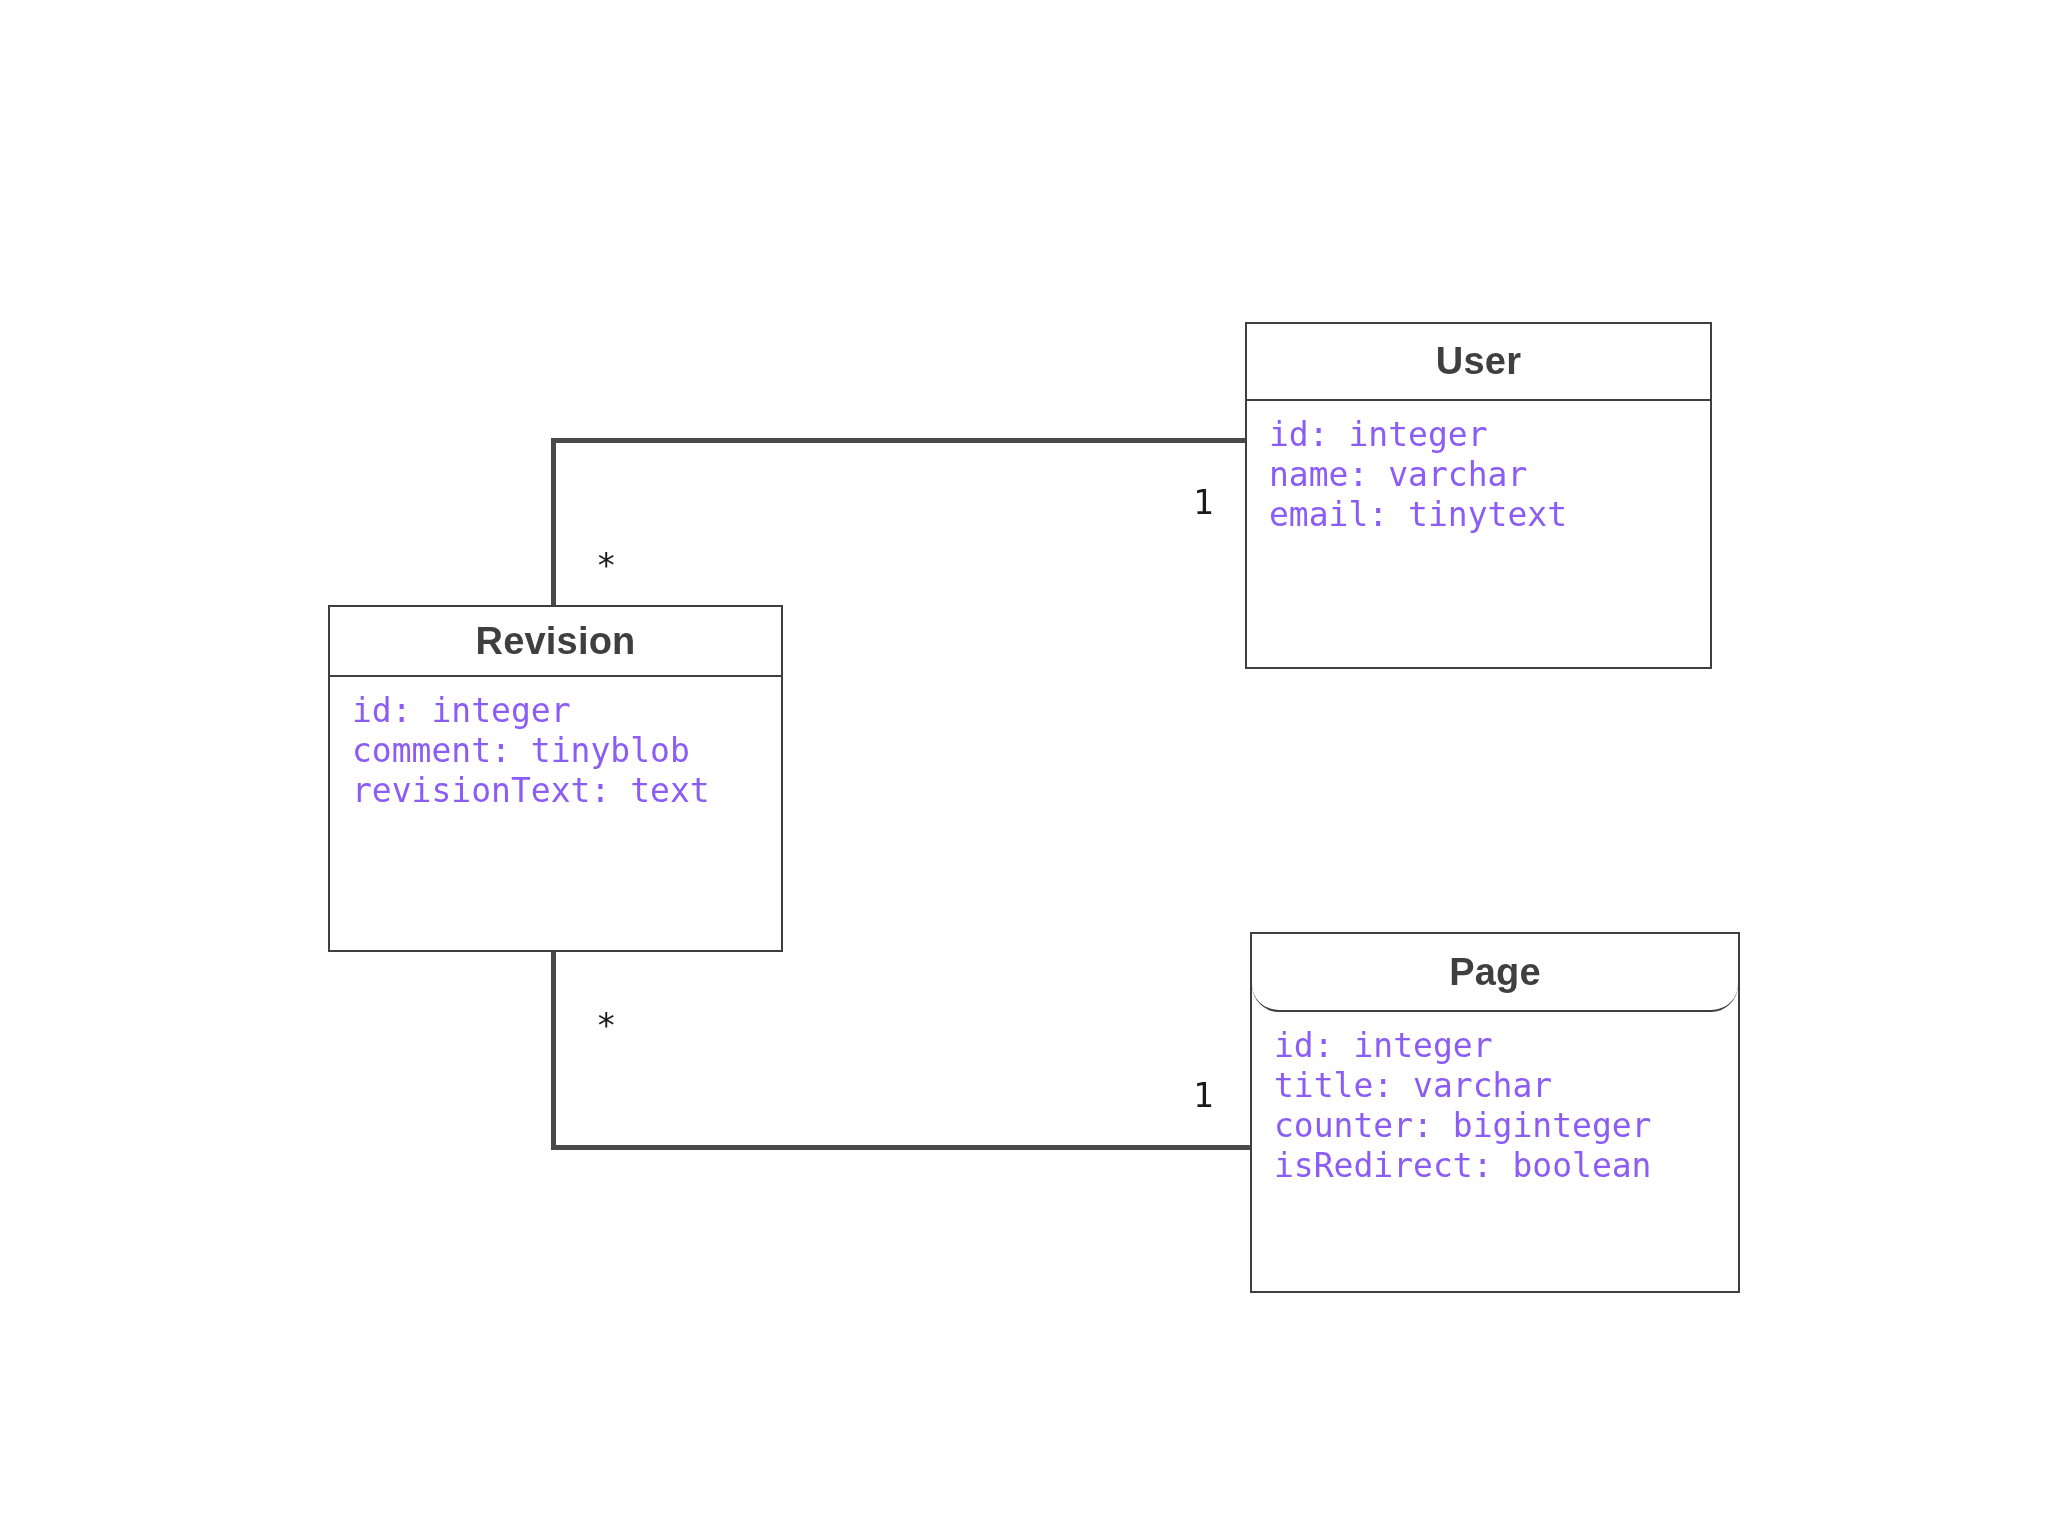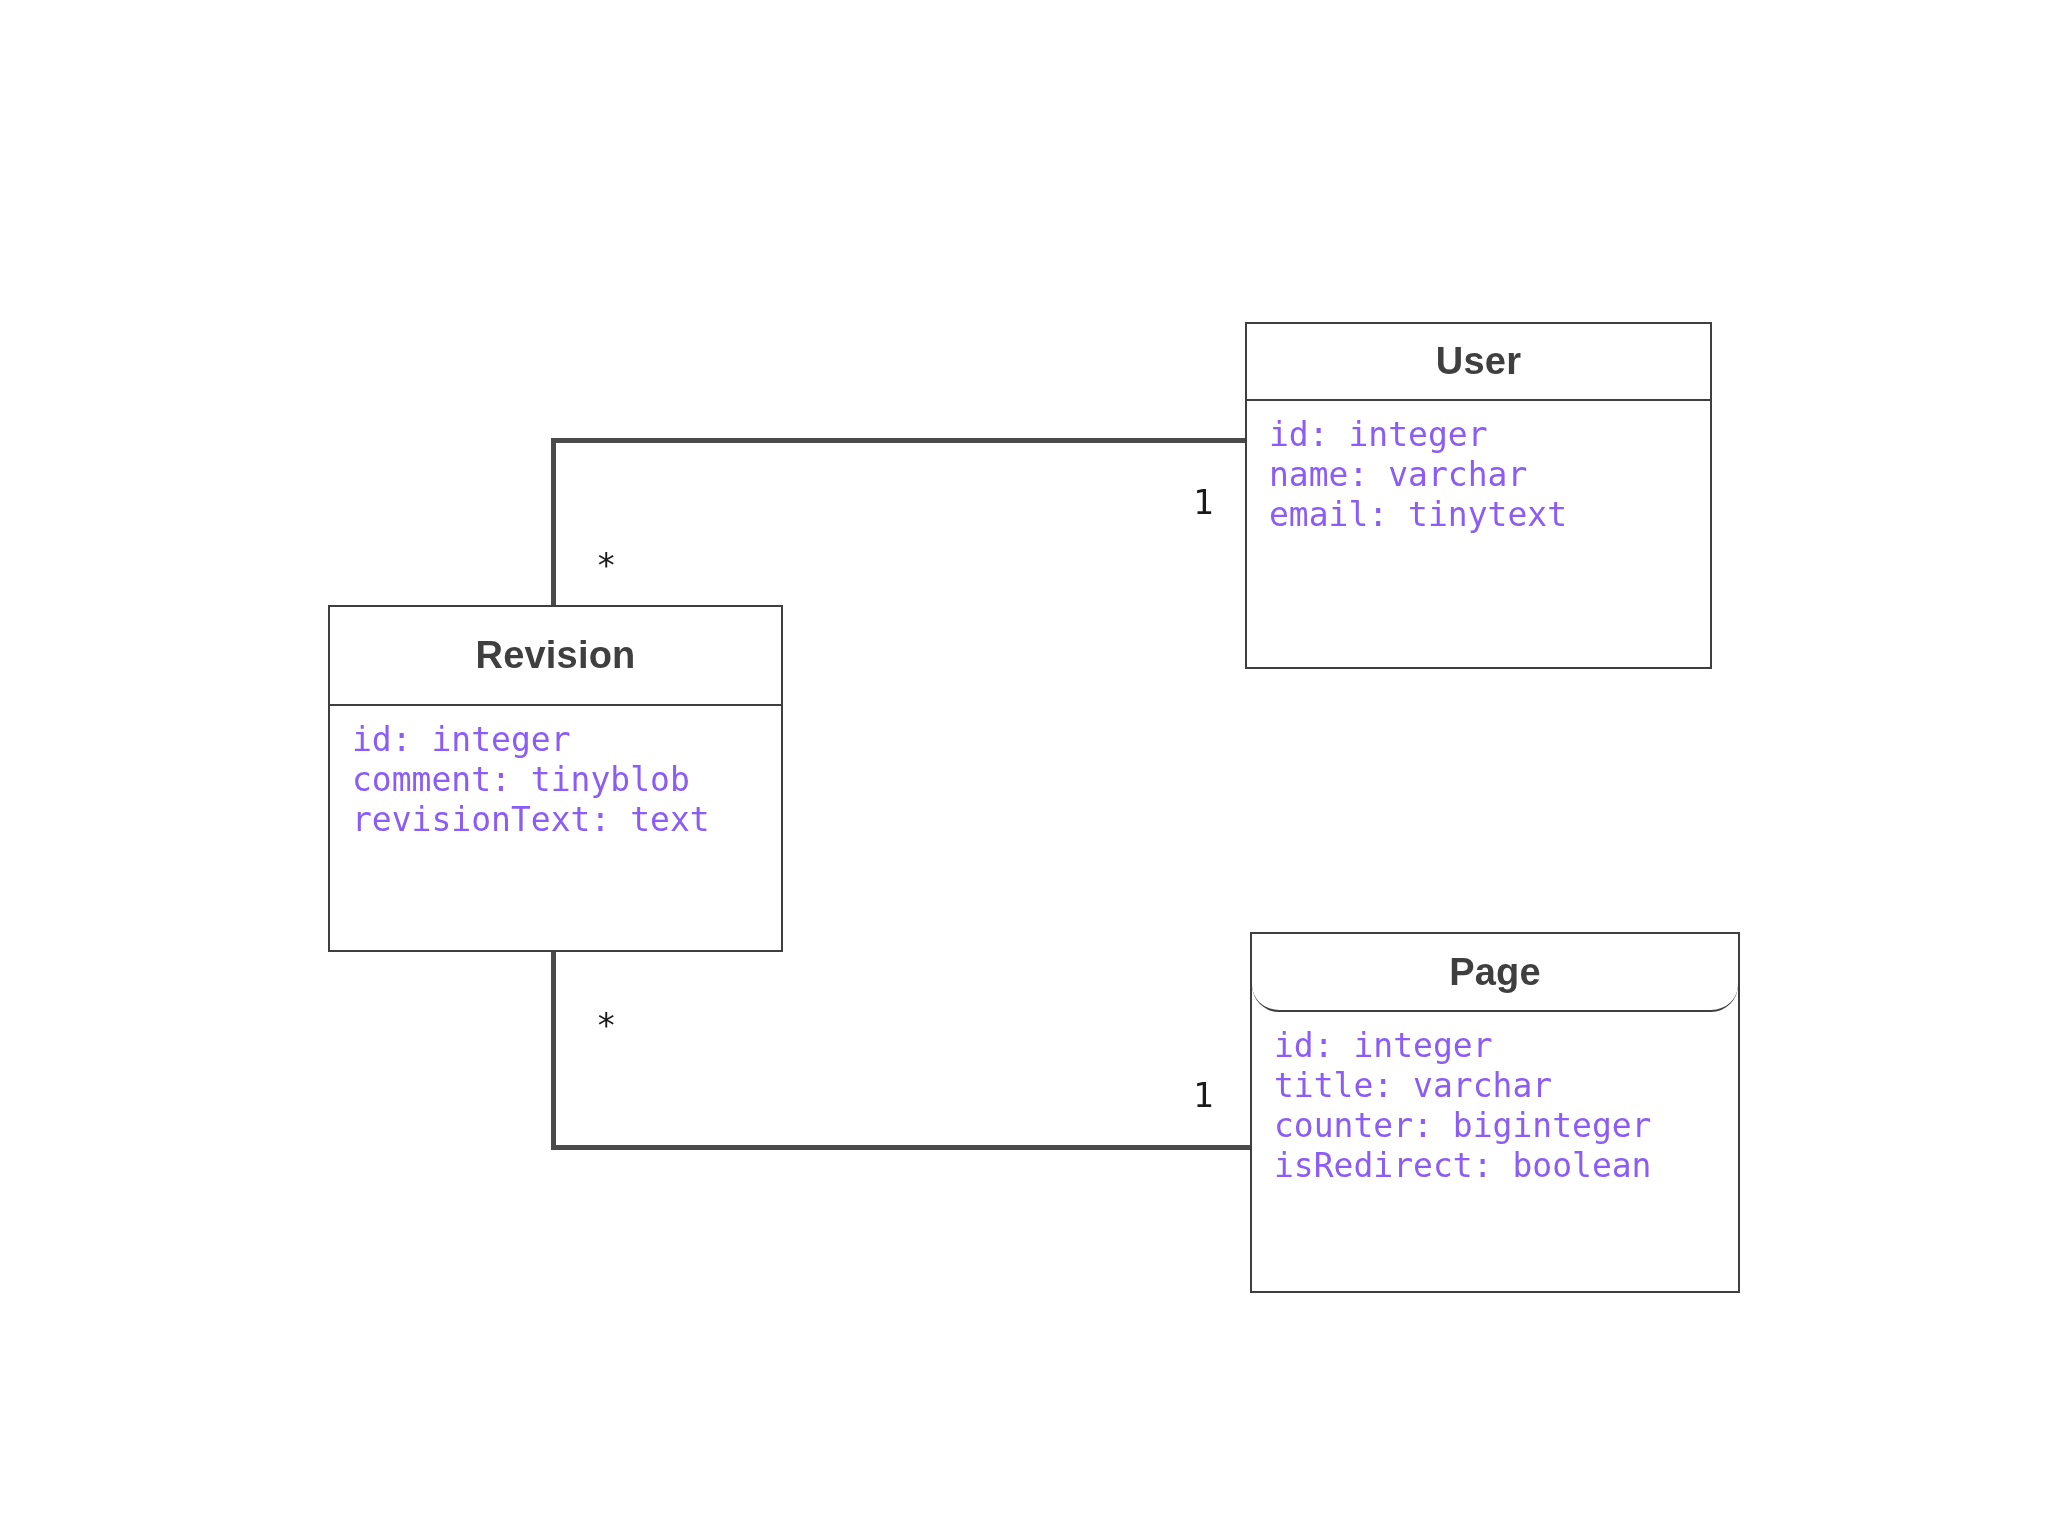--- a/index.html
+++ b/index.html
@@ -91,21 +91,21 @@
       <span class="uml-title">User</span>
     </div>
     <div class="uml-body">
       <div class="uml-attr">id: integer</div>
       <div class="uml-attr">name: varchar</div>
       <div class="uml-attr">email: tinytext</div>
     </div>
   </div>
 
   <div class="uml-class" style="left:328px; top:605px; width:455px; height:347px;">
-    <div class="uml-header" style="height:99px;">
+    <div class="uml-header" style="height:70px;">
       <span class="uml-title">Revision</span>
     </div>
     <div class="uml-body">
       <div class="uml-attr">id: integer</div>
       <div class="uml-attr">comment: tinyblob</div>
       <div class="uml-attr">revisionText: text</div>
     </div>
   </div>
 
   <div class="uml-class" style="left:1250px; top:932px; width:490px; height:361px;">

